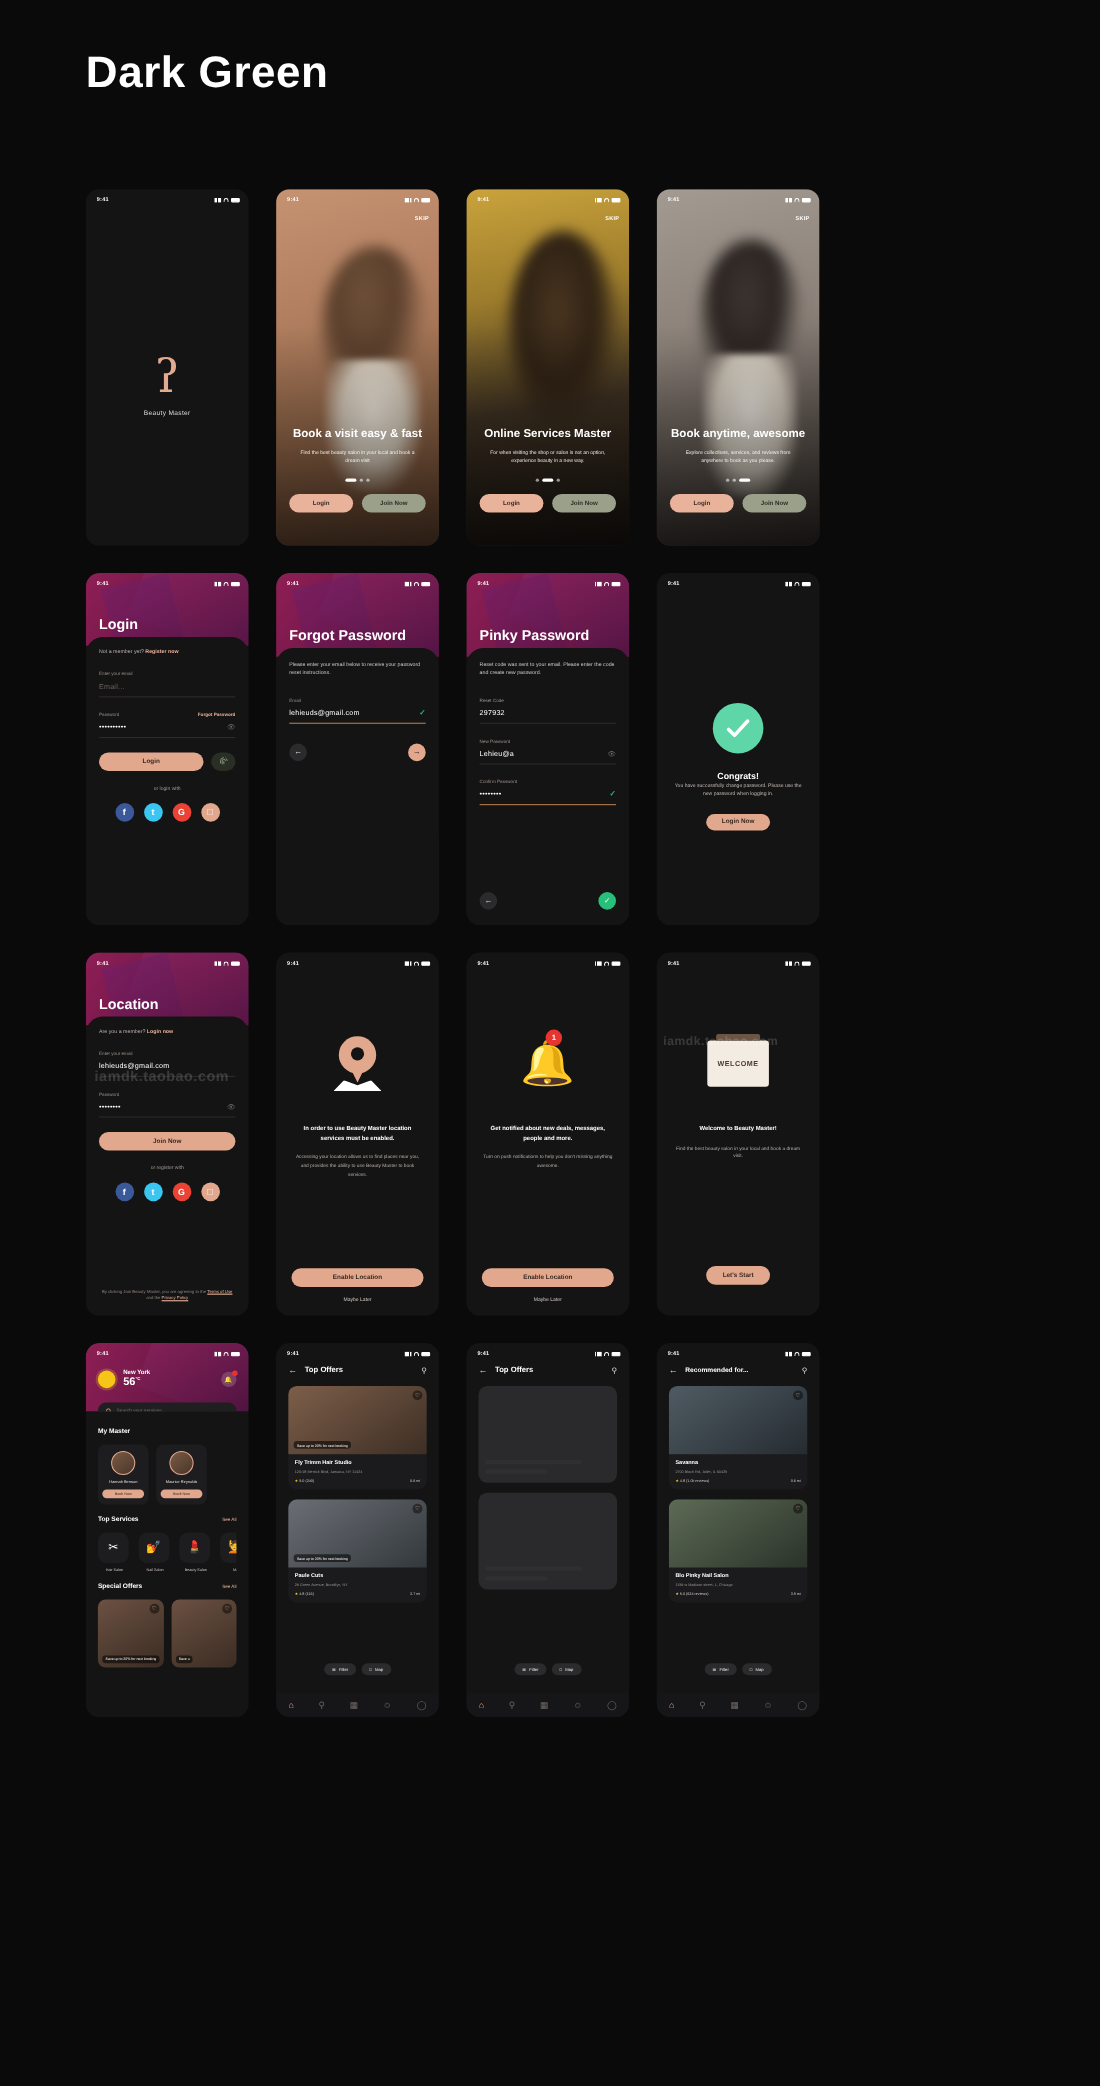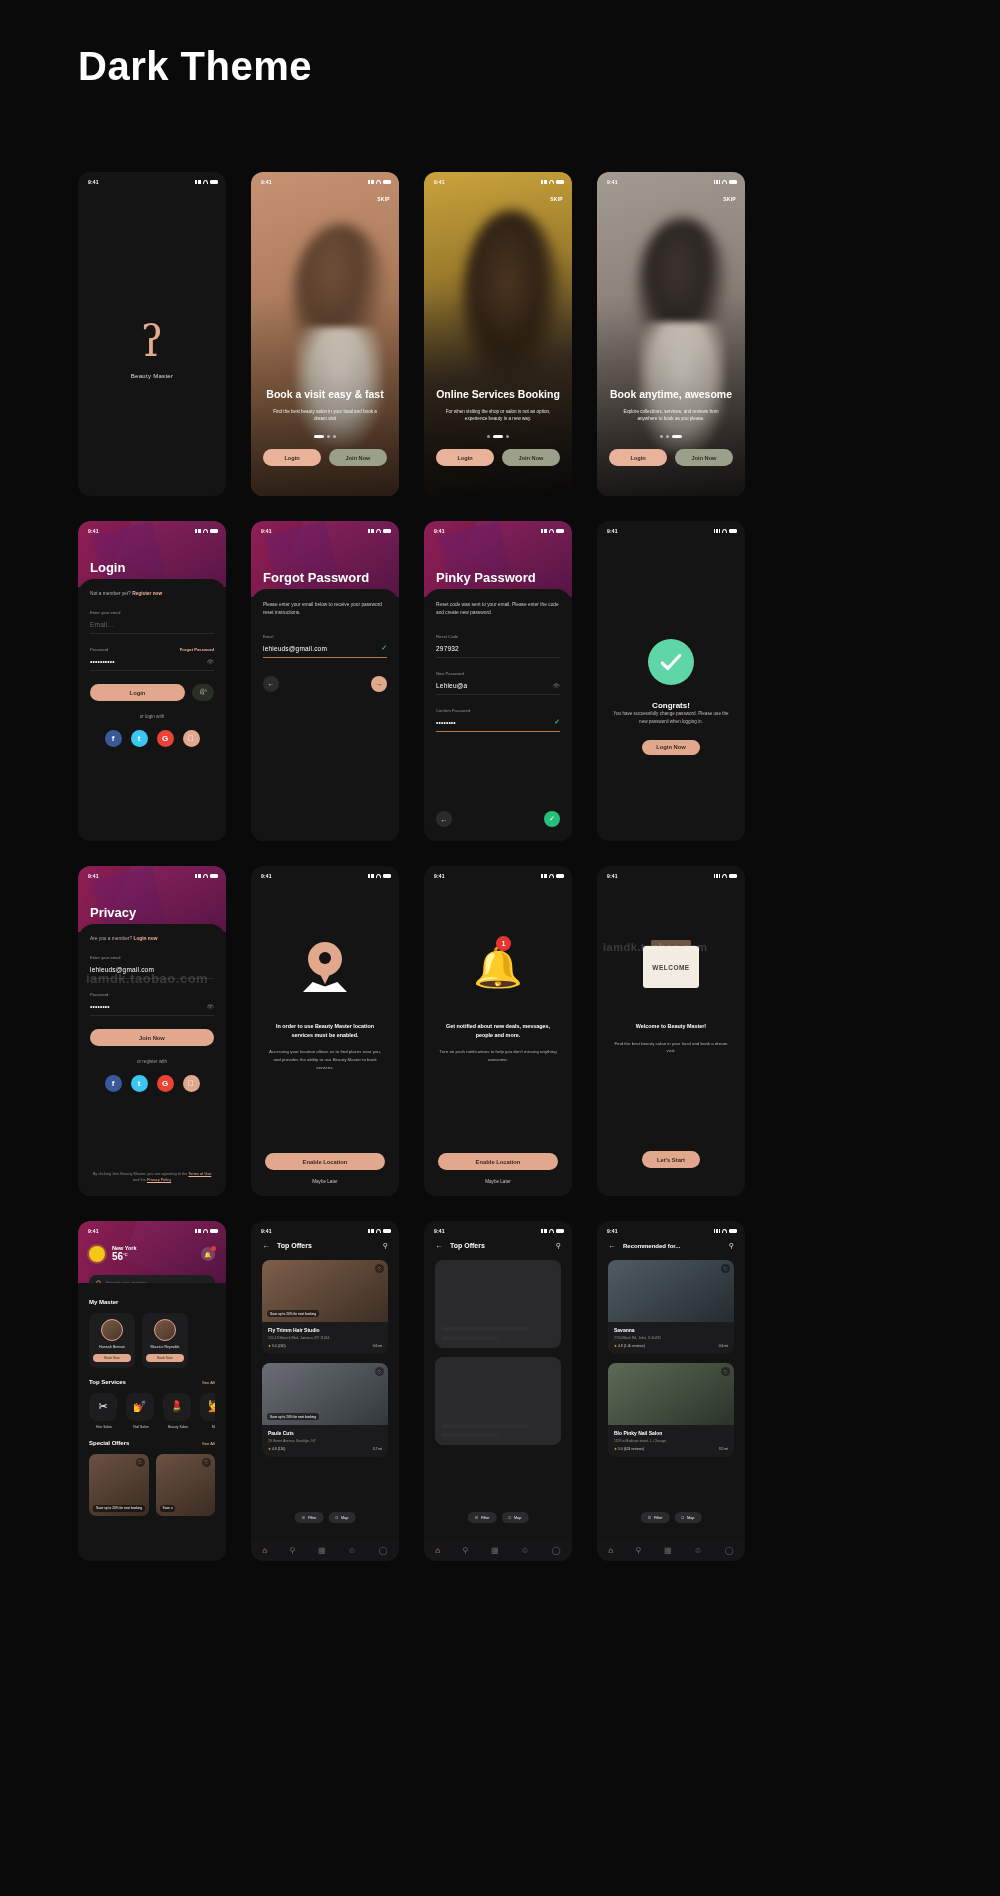--- a/index.html
+++ b/index.html
@@ -221,21 +221,21 @@
   .pill { background: #2b2b2d; border-radius: 8px; padding: 3px 7px; font-size: 3.8px; color: #eee; display: flex; align-items: center; gap: 3px; }
   .tabbar { position: absolute; left: 0; right: 0; bottom: 0; height: 22px; background: #161618;
     display: flex; align-items: center; justify-content: space-around; border-radius: 0 0 12px 12px; z-index: 7; }
   .tab { font-size: 8px; color: #6f6864; }
   .tab.on { color: #e2a88d; }
   .wm { position: absolute; font-size: 13px; color: rgba(255,255,255,.16); font-weight: 700; letter-spacing: .5px; pointer-events: none; }
 </style>
 </head>
 <body>
 
-<div class="page-title">Dark Theme</div>
+<div class="page-title">Dark Green</div>
 
 <div class="grid">
 
   <div class="row">
 
     <div class="phone h324">
       <div class="status">
         <span class="t">9:41</span>
         <span class="icons">
           <i class="sig"></i>
@@ -284,21 +284,21 @@
       <div class="status">
         <span class="t">9:41</span>
         <span class="icons">
           <i class="sig"></i>
           <i class="wifi"></i>
           <i class="batt"></i>
         </span>
       </div>
       <div class="skip">SKIP</div>
       <div class="onb-body" style="bottom:58px">
-        <div class="onb-title">Online Services Booking</div>
+        <div class="onb-title">Online Services Master</div>
         <div class="onb-sub">For when visiting the shop or salon is not an option, experience beauty in a new way.</div>
         <div class="dots">
           <span class="dot"></span>
           <span class="dot wide"></span>
           <span class="dot"></span>
         </div>
       </div>
       <div class="onb-btns">
         <div class="obtn peach">Login</div>
         <div class="obtn sage">Join Now</div>
@@ -519,21 +519,21 @@
     <div class="phone h330">
       <div class="auth-head">
         <div class="status">
           <span class="t">9:41</span>
           <span class="icons">
             <i class="sig"></i>
             <i class="wifi"></i>
             <i class="batt"></i>
           </span>
         </div>
-        <div class="auth-title">Privacy</div>
+        <div class="auth-title">Location</div>
       </div>
       <div class="auth-card">
         <div class="meta-line">
           <span>Are you a member?</span>
           <b>Login now</b>
         </div>
         <div class="field">
           <span class="lbl">Enter your email</span>
           <span class="val">lehieuds@gmail.com</span>
         </div>

